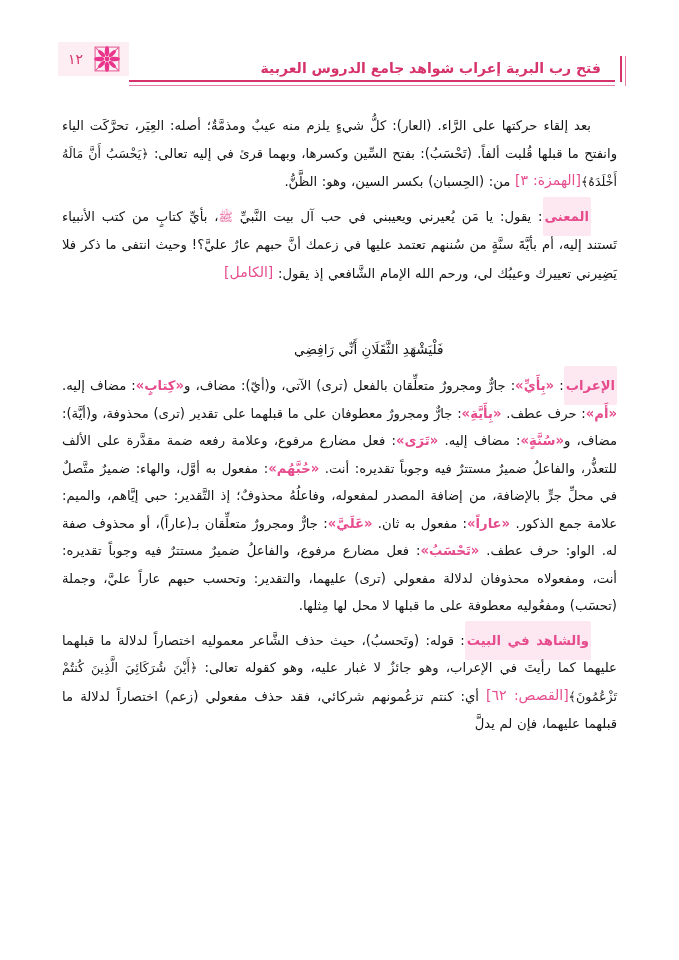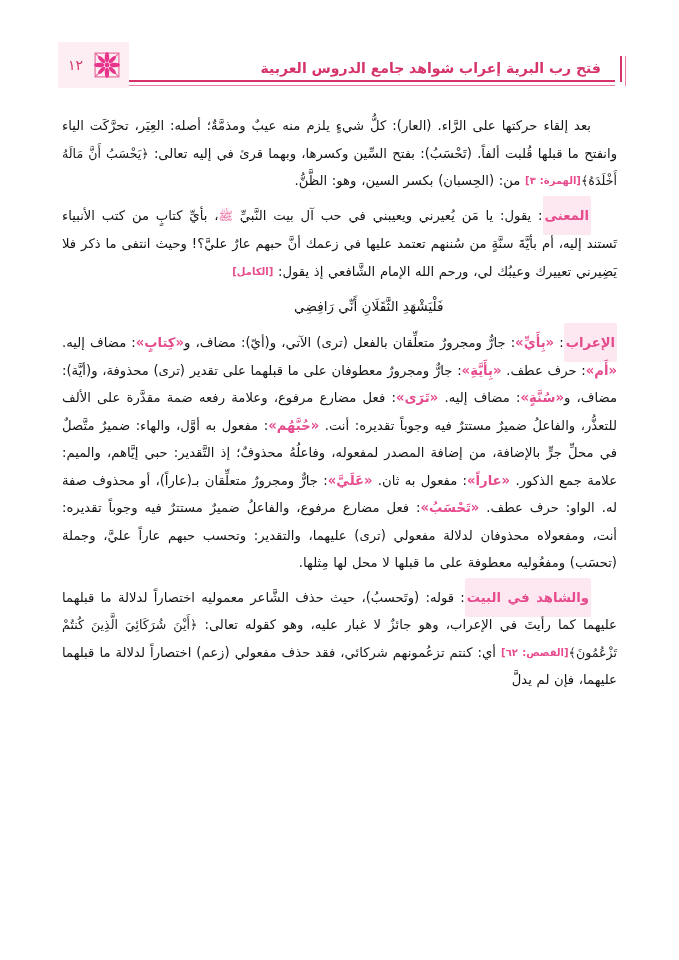--- a/index.html
+++ b/index.html
@@ -36,21 +36,21 @@
   }
 
   .page-number-box {
     flex: 0 0 auto;
     display: flex;
     flex-direction: row-reverse;
     align-items: center;
     gap: 4px;
     background: #fdeef4;
     padding: 4px 8px 4px 4px;
-    height: 46px;
+    height: 34px;
     box-sizing: border-box;
   }
   .page-number {
     font-family: "DejaVu Sans", sans-serif;
     font-size: 14px;
     color: #d6336c;
     letter-spacing: 1px;
     padding: 0 6px;
     line-height: 26px;
   }
@@ -138,22 +138,22 @@
   p.para.no-indent { text-indent: 0; }
   .pink-label {
     color: #e64c8d;
     font-weight: 700;
     background: #fde7f0;
     padding: 12px 2px;
     border-radius: 2px;
   }
   .pink-ref {
     color: #e64c8d;
-    font-size: 10px;
-    font-weight: 700;
+    font-size: 14px;
+    font-weight: 400;
     vertical-align: 1px;
   }
   .pink-term {
     color: #e64c8d;
     font-weight: 700;
   }
   .quran {
     font-family: "DejaVu Sans", serif;
     font-size: 12.6px;
     color: #1a1a1a;
@@ -176,20 +176,21 @@
     align-items: baseline;
     gap: 18px;
     font-family: "DejaVu Sans", "Liberation Sans", sans-serif;
     font-size: 13.6px;
     line-height: 30px;
     color: #141414;
     letter-spacing: 0.6px;
   }
   .hemistich {
     white-space: nowrap;
+    margin-top: 41px;
   }
   .hemistich.first { min-width: 232px; text-align: center; }
   .hemistich.second { min-width: 208px; text-align: center; }
 
   
   .sec-gap { height: 7px; }
 </style>
 </head>
 <body>
 

